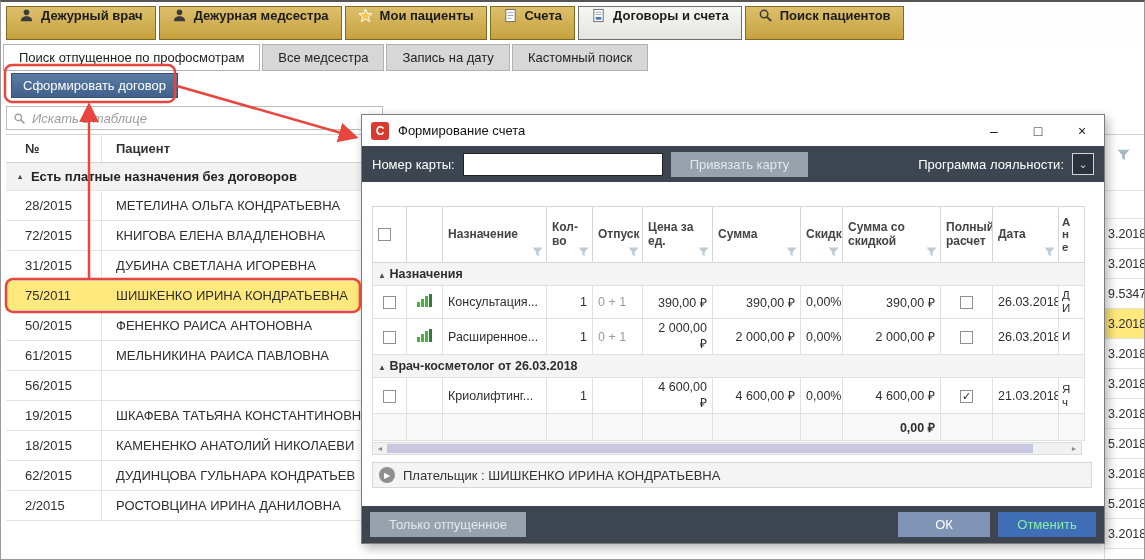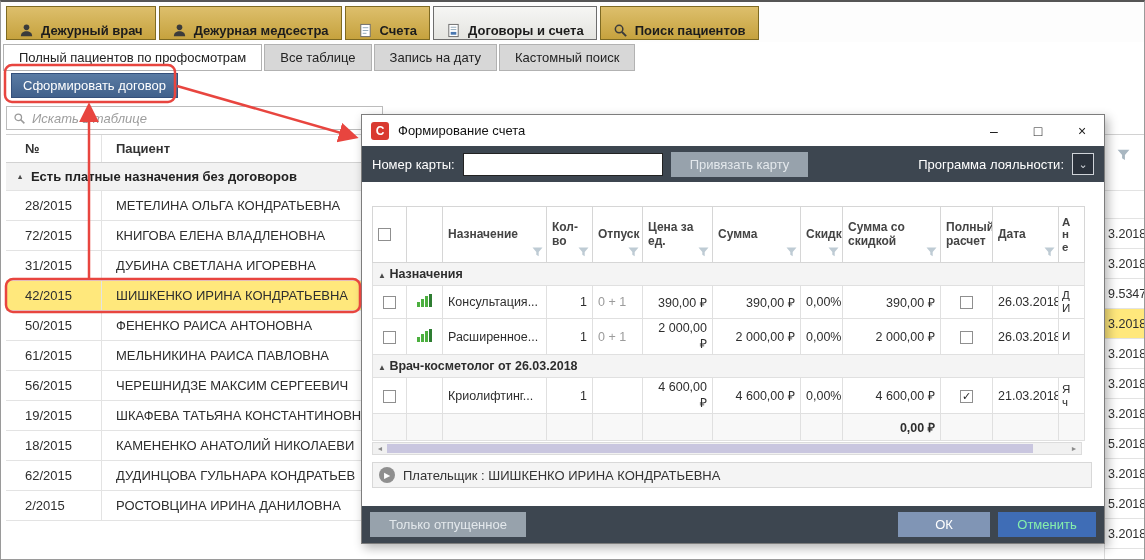--- a/index.html
+++ b/index.html
@@ -5,21 +5,21 @@
   * { box-sizing: border-box; margin: 0; padding: 0; }
   html,body { width:1145px; height:560px; }
   body {
     font-family: "Liberation Sans", sans-serif;
     background:#fff; position:relative; overflow:hidden;
     border:1px solid #9a9a9a; border-top:2px solid #555;
   }
   
   .topbar { display:flex; gap:3px; padding:4px 0 2px 5px; background:#fdfdfd; }
   .tab-gold {
-    display:flex; align-items:flex-start; gap:7px; padding:16px 12px; height:27px;
+    display:flex; align-items:flex-end; gap:7px; padding:16px 12px; height:27px;
     background:linear-gradient(#ddbf6c,#c6a23e); border:1px solid #7e6a22;
     font-size:13px; font-weight:600; color:#1c1c1c; cursor:default; white-space:nowrap;
   }
   .tab-gold.active { background:linear-gradient(#f6f6f4,#e4e4e0); border-color:#6d6d6d; }
   .tab-icon { width:15px; height:15px; flex:0 0 auto; }
   
   .subbar { display:flex; gap:2px; padding:2px 0 0 2px; }
   .tab-sub {
     height:27px; line-height:26px; padding:0 15px; background:#d7d7d7;
     border:1px solid #b2b2b2; font-size:13px; color:#222; white-space:nowrap;
@@ -123,20 +123,26 @@
   </div>
   <div class="tab-gold">
     <svg class="tab-icon" viewBox="0 0 16 16">
         <circle cx="8" cy="4.6" r="3" fill="#3b3b3b"></circle>
         <path d="M2 14c0-3.4 2.7-5.1 6-5.1s6 1.7 6 5.1z" fill="#3b3b3b"></path>
       </svg>
     <span>Дежурная медсестра</span>
   </div>
   <div class="tab-gold">
     <svg class="tab-icon" viewBox="0 0 16 16">
+        <polygon points="8,1 10,6 15,6 11,9.3 12.5,14.6 8,11.6 3.5,14.6 5,9.3 1,6 6,6" fill="#f7c64a" stroke="#fff" stroke-width="1"></polygon>
+      </svg>
+    <span>Мои пациенты</span>
+  </div>
+  <div class="tab-gold">
+    <svg class="tab-icon" viewBox="0 0 16 16">
         <rect x="3" y="1.5" width="10" height="13" fill="#fff" stroke="#6a6a6a"></rect>
         <line x1="5" y1="5" x2="11" y2="5" stroke="#8fa6b8"></line>
         <line x1="5" y1="8" x2="11" y2="8" stroke="#8fa6b8"></line>
         <line x1="5" y1="11" x2="9" y2="11" stroke="#8fa6b8"></line>
       </svg>
     <span>Счета</span>
   </div>
   <div class="tab-gold active">
     <svg class="tab-icon" viewBox="0 0 16 16">
         <rect x="3" y="1.5" width="10" height="13" fill="#fff" stroke="#6a6a6a"></rect>
@@ -149,22 +155,22 @@
   <div class="tab-gold">
     <svg class="tab-icon" viewBox="0 0 16 16">
         <circle cx="6.5" cy="6.5" r="4" fill="none" stroke="#3b3b3b" stroke-width="1.6"></circle>
         <line x1="9.6" y1="9.6" x2="14" y2="14" stroke="#3b3b3b" stroke-width="2"></line>
       </svg>
     <span>Поиск пациентов</span>
   </div>
 </div>
 
 <div class="subbar">
-  <div class="tab-sub active"><span>Полный пациентов по профосмотрам</span></div>
-  <div class="tab-sub"><span>Все таблице</span></div>
+  <div class="tab-sub active"><span>Поиск отпущенное по профосмотрам</span></div>
+  <div class="tab-sub"><span>Все медсестра</span></div>
   <div class="tab-sub"><span>Запись на дату</span></div>
   <div class="tab-sub"><span>Кастомный поиск</span></div>
 </div>
 
 <div class="btn-contract">Сформировать договор</div>
 
 <div class="searchbox">
   <svg width="13" height="13" viewBox="0 0 16 16">
       <circle cx="6.5" cy="6.5" r="4" fill="none" stroke="#9a9a9a" stroke-width="1.6"></circle>
       <line x1="9.6" y1="9.6" x2="14" y2="14" stroke="#9a9a9a" stroke-width="2"></line>
@@ -187,34 +193,33 @@
     </div>
   <div class="prow">
       <div class="pcell num">72/2015</div>
       <div class="pcell name">КНИГОВА ЕЛЕНА ВЛАДЛЕНОВНА</div>
     </div>
   <div class="prow">
       <div class="pcell num">31/2015</div>
       <div class="pcell name">ДУБИНА СВЕТЛАНА ИГОРЕВНА</div>
     </div>
   <div class="prow selected">
-      <div class="pcell num">42/2015</div>
+      <div class="pcell num">75/2011</div>
       <div class="pcell name">ШИШКЕНКО ИРИНА КОНДРАТЬЕВНА</div>
     </div>
   <div class="prow">
       <div class="pcell num">50/2015</div>
       <div class="pcell name">ФЕНЕНКО РАИСА АНТОНОВНА</div>
     </div>
   <div class="prow">
       <div class="pcell num">61/2015</div>
       <div class="pcell name">МЕЛЬНИКИНА РАИСА ПАВЛОВНА</div>
     </div>
   <div class="prow">
       <div class="pcell num">56/2015</div>
-      <div class="pcell name">ЧЕРЕШНИДЗЕ МАКСИМ СЕРГЕЕВИЧ</div>
     </div>
   <div class="prow">
       <div class="pcell num">19/2015</div>
       <div class="pcell name">ШКАФЕВА ТАТЬЯНА КОНСТАНТИНОВН</div>
     </div>
   <div class="prow">
       <div class="pcell num">18/2015</div>
       <div class="pcell name">КАМЕНЕНКО АНАТОЛИЙ НИКОЛАЕВИ</div>
     </div>
   <div class="prow">

